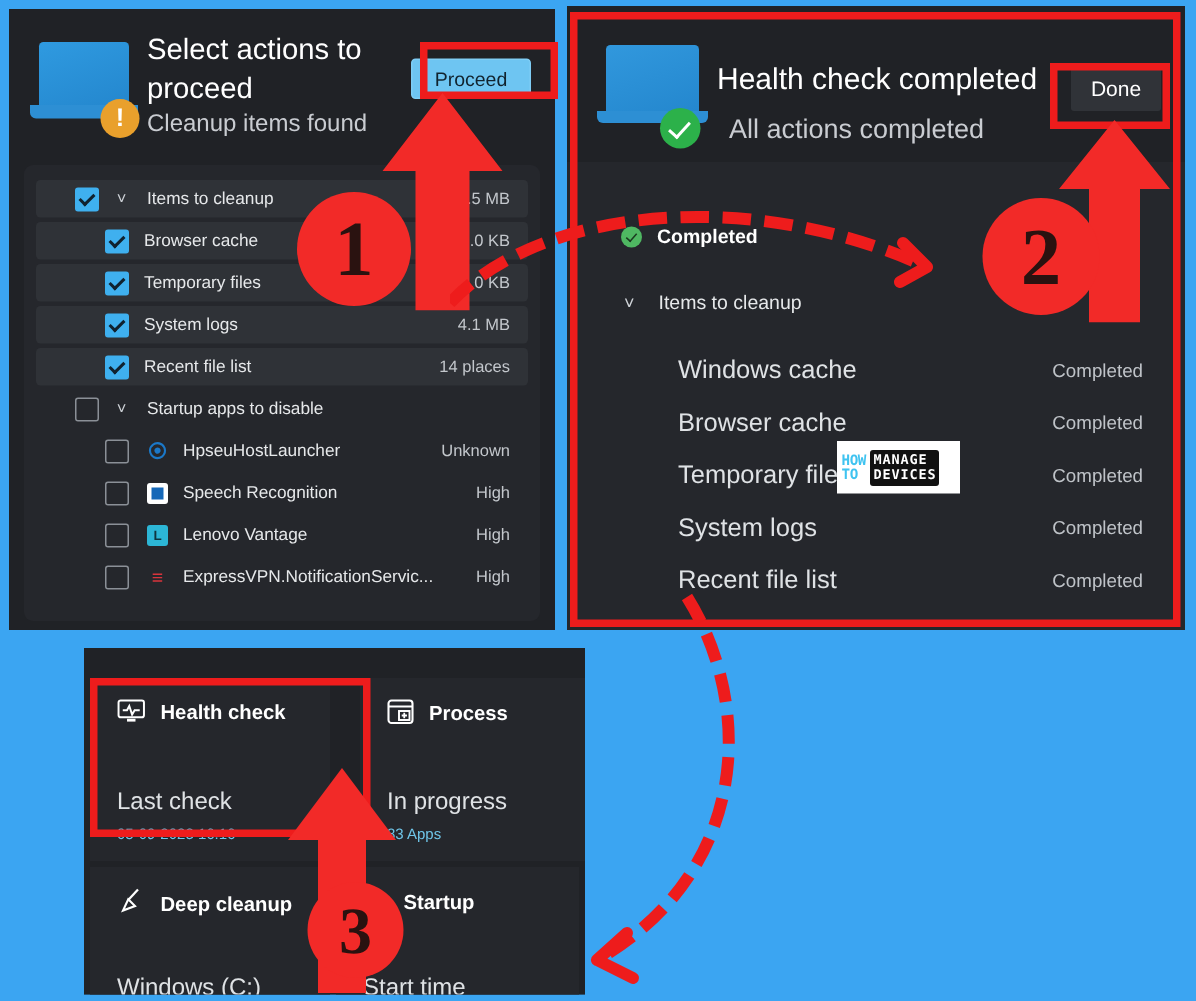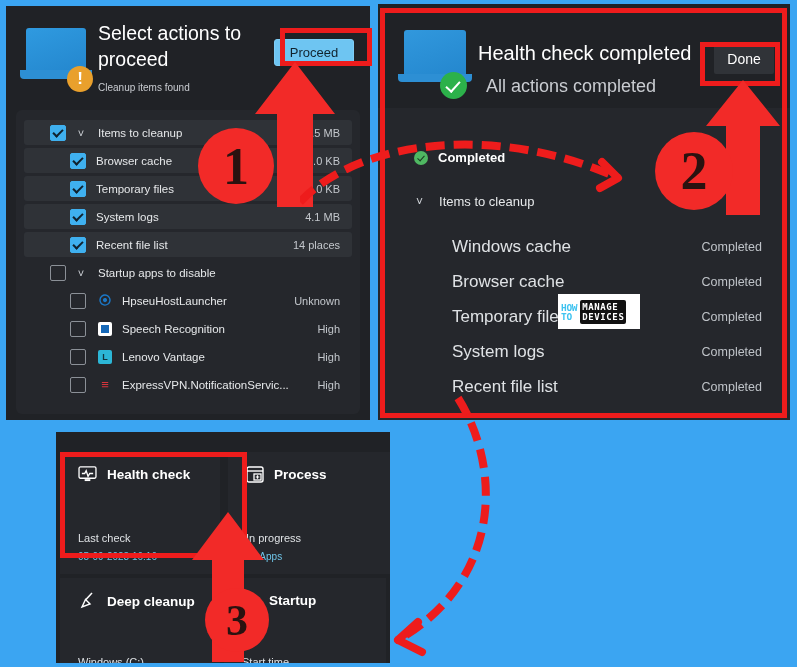--- a/index.html
+++ b/index.html
@@ -23,21 +23,21 @@
   #p1-laptop{left:14px;top:22px;width:72px;height:58px;}
   #p1-laptop .screen{position:absolute;left:6px;top:0;width:60px;height:42px;
     background:linear-gradient(160deg,#2f9ae0,#2487ce);border-radius:3px 3px 0 0;}
   #p1-laptop .base{position:absolute;left:0;top:42px;width:72px;height:9px;
     background:#2d8fd4;border-radius:0 0 4px 4px;}
   .warn-badge{position:absolute;width:26px;height:26px;border-radius:50%;
     background:#E9A02C;left:47px;top:38px;color:#fff;font-weight:bold;
     font-size:17px;line-height:26px;text-align:center;}
   #p1-title{position:absolute;left:92px;top:14px;width:180px;color:#fff;
     font-size:19.5px;line-height:26px;font-weight:400;}
-  #p1-sub{position:absolute;left:92px;top:68px;color:#c9ccd1;font-size:10px;margin-top:8px;}
+  #p1-sub{position:absolute;left:92px;top:68px;color:#c9ccd1;font-size:16px;}
 
   #p1-btn{position:absolute;right:16px;top:33px;width:78px;height:25px;
     background:#6EC5F2;color:#11232e;font-size:13px;border-radius:3px;
     display:flex;align-items:center;justify-content:center;border:1px solid #7fcdf5;}
 
   #p1-list{position:absolute;left:10px;top:104px;right:10px;bottom:6px;
     background:#25272C;border-radius:6px;padding:10px 0 0 0;}
   .row{height:25px;margin:0 8px 3px 8px;display:flex;align-items:center;
     background:#2F3237;border-radius:3px;position:relative;}
   .row.plain{background:transparent;}
@@ -93,23 +93,23 @@
   .wm-left{font-family:"DejaVu Sans Mono", monospace;font-weight:bold;line-height:9px;
     font-size:9.5px;color:#3FC3F0;letter-spacing:-.3px;}
   .wm-right{margin-left:3px;background:#111;color:#fff;padding:2px 2px;
     font-family:"DejaVu Sans Mono", monospace;font-weight:bold;font-size:9px;line-height:10px;
     letter-spacing:.6px;border-radius:2px;}
 
   
   #panel3{left:56px;top:432px;width:334px;height:231px;background:#202226;}
   #p3-inner{position:absolute;left:0;top:14px;right:0;bottom:0;background:#202226;}
   .tile{position:absolute;background:#25272C;}
-  .tile .th{display:flex;align-items:center;margin:14px 0 0 18px;}
+  .tile .th{display:flex;align-items:flex-end;margin:14px 0 0 18px;}
   .tile .th .ttl{margin-left:10px;color:#fff;font-size:13.5px;font-weight:bold;}
-  .tile .l1{position:absolute;left:18px;bottom:30px;color:#dfe2e5;font-size:11px;margin-top:40px;}
+  .tile .l1{position:absolute;left:18px;bottom:30px;color:#dfe2e5;font-size:16px;margin-top:40px;}
   .tile .l2{position:absolute;left:18px;bottom:12px;color:#6FC5E8;font-size:10px;}
   svg.tileicon{display:block;}
 
   
   .redbox{position:absolute;border:5px solid #EE1C1C;box-sizing:border-box;}
   .arrow{position:absolute;}
   .numcircle{position:absolute;border-radius:50%;background:#F22A28;color:#2a1210;
     display:flex;align-items:center;justify-content:center;
     font-family:"Liberation Serif", serif;font-weight:bold;}
 </style>
@@ -256,21 +256,21 @@
             <rect x="1" y="1" width="18" height="12" rx="1.5" fill="none" stroke="#fff" stroke-width="1.4"></rect>
             <path d="M4 8 h3 l1.6 -3 l2 6 l1.8 -3 h3.6" fill="none" stroke="#fff" stroke-width="1.4"></path>
             <rect x="7" y="14" width="6" height="2" fill="#fff"></rect>
           </svg>
           <span class="ttl">Health check</span>
         </div>
         <div class="l1">Last check</div>
         <div class="l2">05-09-2023 16:16</div>
       </div>
 
-      <div class="tile" style="left:172px;top:6px;width:162px;height:122px;">
+      <div class="tile" style="left:184px;top:6px;width:162px;height:122px;">
         <div class="th">
           <svg class="tileicon" width="18" height="17" viewBox="0 0 18 17">
             <rect x="1" y="1" width="16" height="15" rx="2" fill="none" stroke="#fff" stroke-width="1.4"></rect>
             <path d="M1 5 h16" stroke="#fff" stroke-width="1.4"></path>
             <rect x="8" y="8" width="7" height="6" fill="none" stroke="#fff" stroke-width="1.3"></rect>
             <path d="M11.5 9.2 v3.6 M9.8 11 h3.5" stroke="#fff" stroke-width="1.2"></path>
           </svg>
           <span class="ttl">Process</span>
         </div>
         <div class="l1">In progress</div>

